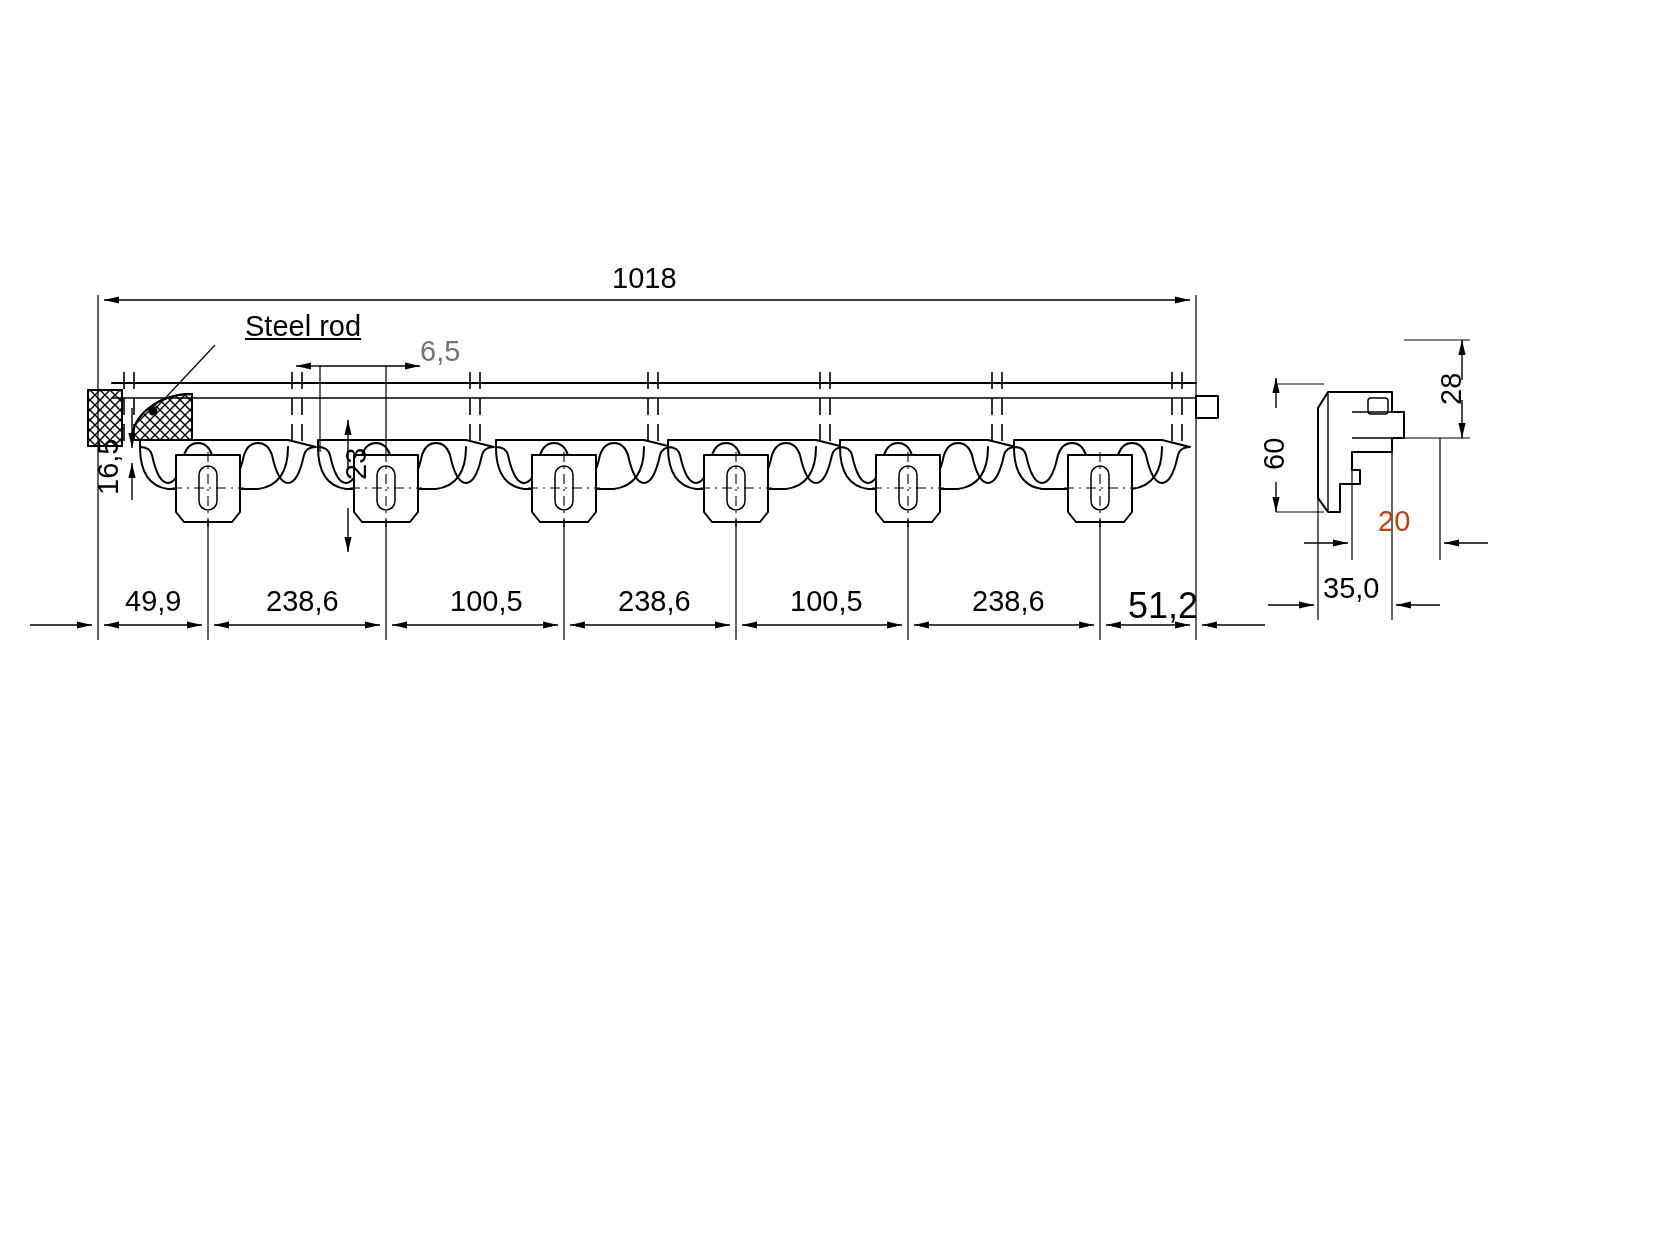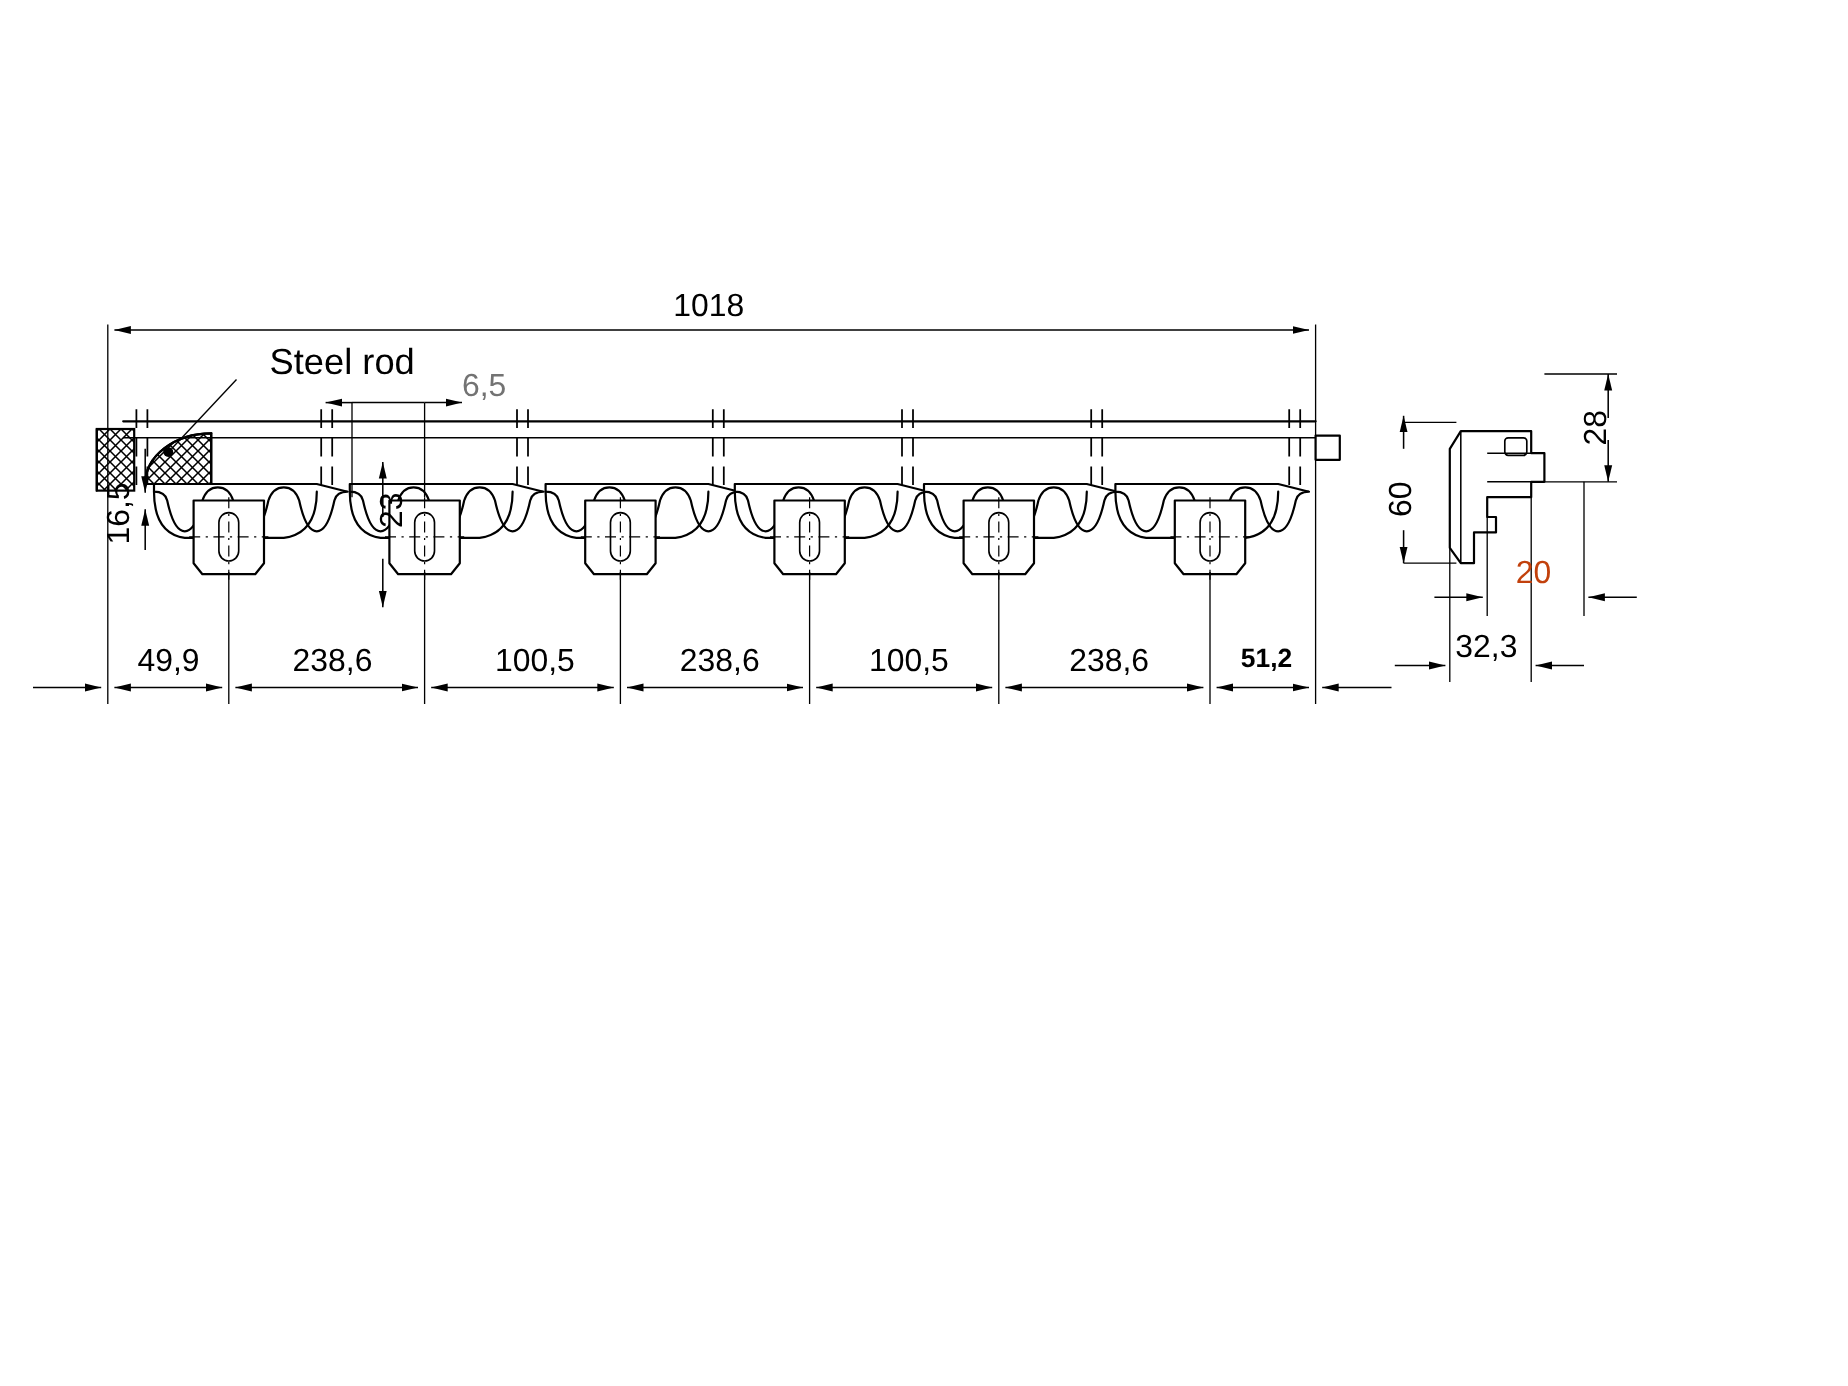--- a/index.html
+++ b/index.html
@@ -280,38 +280,38 @@
       <line class="dim" x1="1268" y1="605" x2="1314" y2="605" marker-end="url(#arrL)"></line>
       <line class="dim" x1="1440" y1="605" x2="1396" y2="605" marker-end="url(#arrL)"></line>
     </g>
 
   </svg>
 
   <div style="position:absolute;left:0;top:0;width:1680px;height:1260px;">
 
     <div style="position:absolute;left:612px;top:262px;font-size:29px;font-family:'Liberation Sans',sans-serif;color:#000;">1018</div>
 
-    <div style="position:absolute;left:245px;top:310px;font-size:33px;font-family:'Liberation Sans',sans-serif;color:#000;">Steel rod</div>
+    <div style="position:absolute;left:245px;top:310px;font-size:29px;font-family:'Liberation Sans',sans-serif;color:#000;text-decoration:underline;">Steel rod</div>
 
     <div style="position:absolute;left:420px;top:335px;font-size:29px;font-family:'Liberation Sans',sans-serif;color:#737373;">6,5</div>
 
     <div style="position:absolute;left:92px;top:495px;font-size:29px;font-family:'Liberation Sans',sans-serif;color:#000;transform:rotate(-90deg);transform-origin:left top;">16,5</div>
 
     <div style="position:absolute;left:340px;top:480px;font-size:29px;font-family:'Liberation Sans',sans-serif;color:#000;transform:rotate(-90deg);transform-origin:left top;">23</div>
 
     <div style="position:absolute;left:125px;top:585px;font-size:29px;font-family:'Liberation Sans',sans-serif;color:#000;">49,9</div>
     <div style="position:absolute;left:266px;top:585px;font-size:29px;font-family:'Liberation Sans',sans-serif;color:#000;">238,6</div>
     <div style="position:absolute;left:450px;top:585px;font-size:29px;font-family:'Liberation Sans',sans-serif;color:#000;">100,5</div>
     <div style="position:absolute;left:618px;top:585px;font-size:29px;font-family:'Liberation Sans',sans-serif;color:#000;">238,6</div>
     <div style="position:absolute;left:790px;top:585px;font-size:29px;font-family:'Liberation Sans',sans-serif;color:#000;">100,5</div>
     <div style="position:absolute;left:972px;top:585px;font-size:29px;font-family:'Liberation Sans',sans-serif;color:#000;">238,6</div>
-    <div style="position:absolute;left:1128px;top:585px;font-size:24px;font-family:'Liberation Sans',sans-serif;color:#000;font-weight:bold;">51,2</div>
+    <div style="position:absolute;left:1128px;top:585px;font-size:36px;font-family:'Liberation Sans',sans-serif;color:#000;">51,2</div>
 
     <div style="position:absolute;left:1258px;top:470px;font-size:29px;font-family:'Liberation Sans',sans-serif;color:#000;transform:rotate(-90deg);transform-origin:left top;">60</div>
 
     <div style="position:absolute;left:1435px;top:405px;font-size:29px;font-family:'Liberation Sans',sans-serif;color:#000;transform:rotate(-90deg);transform-origin:left top;">28</div>
 
     <div style="position:absolute;left:1378px;top:505px;font-size:29px;font-family:'Liberation Sans',sans-serif;color:#c2410c;">20</div>
 
-    <div style="position:absolute;left:1323px;top:572px;font-size:29px;font-family:'Liberation Sans',sans-serif;color:#000;">32,3</div>
+    <div style="position:absolute;left:1323px;top:572px;font-size:29px;font-family:'Liberation Sans',sans-serif;color:#000;">35,0</div>
 
   </div>
 </div>
 
 </body></html>

